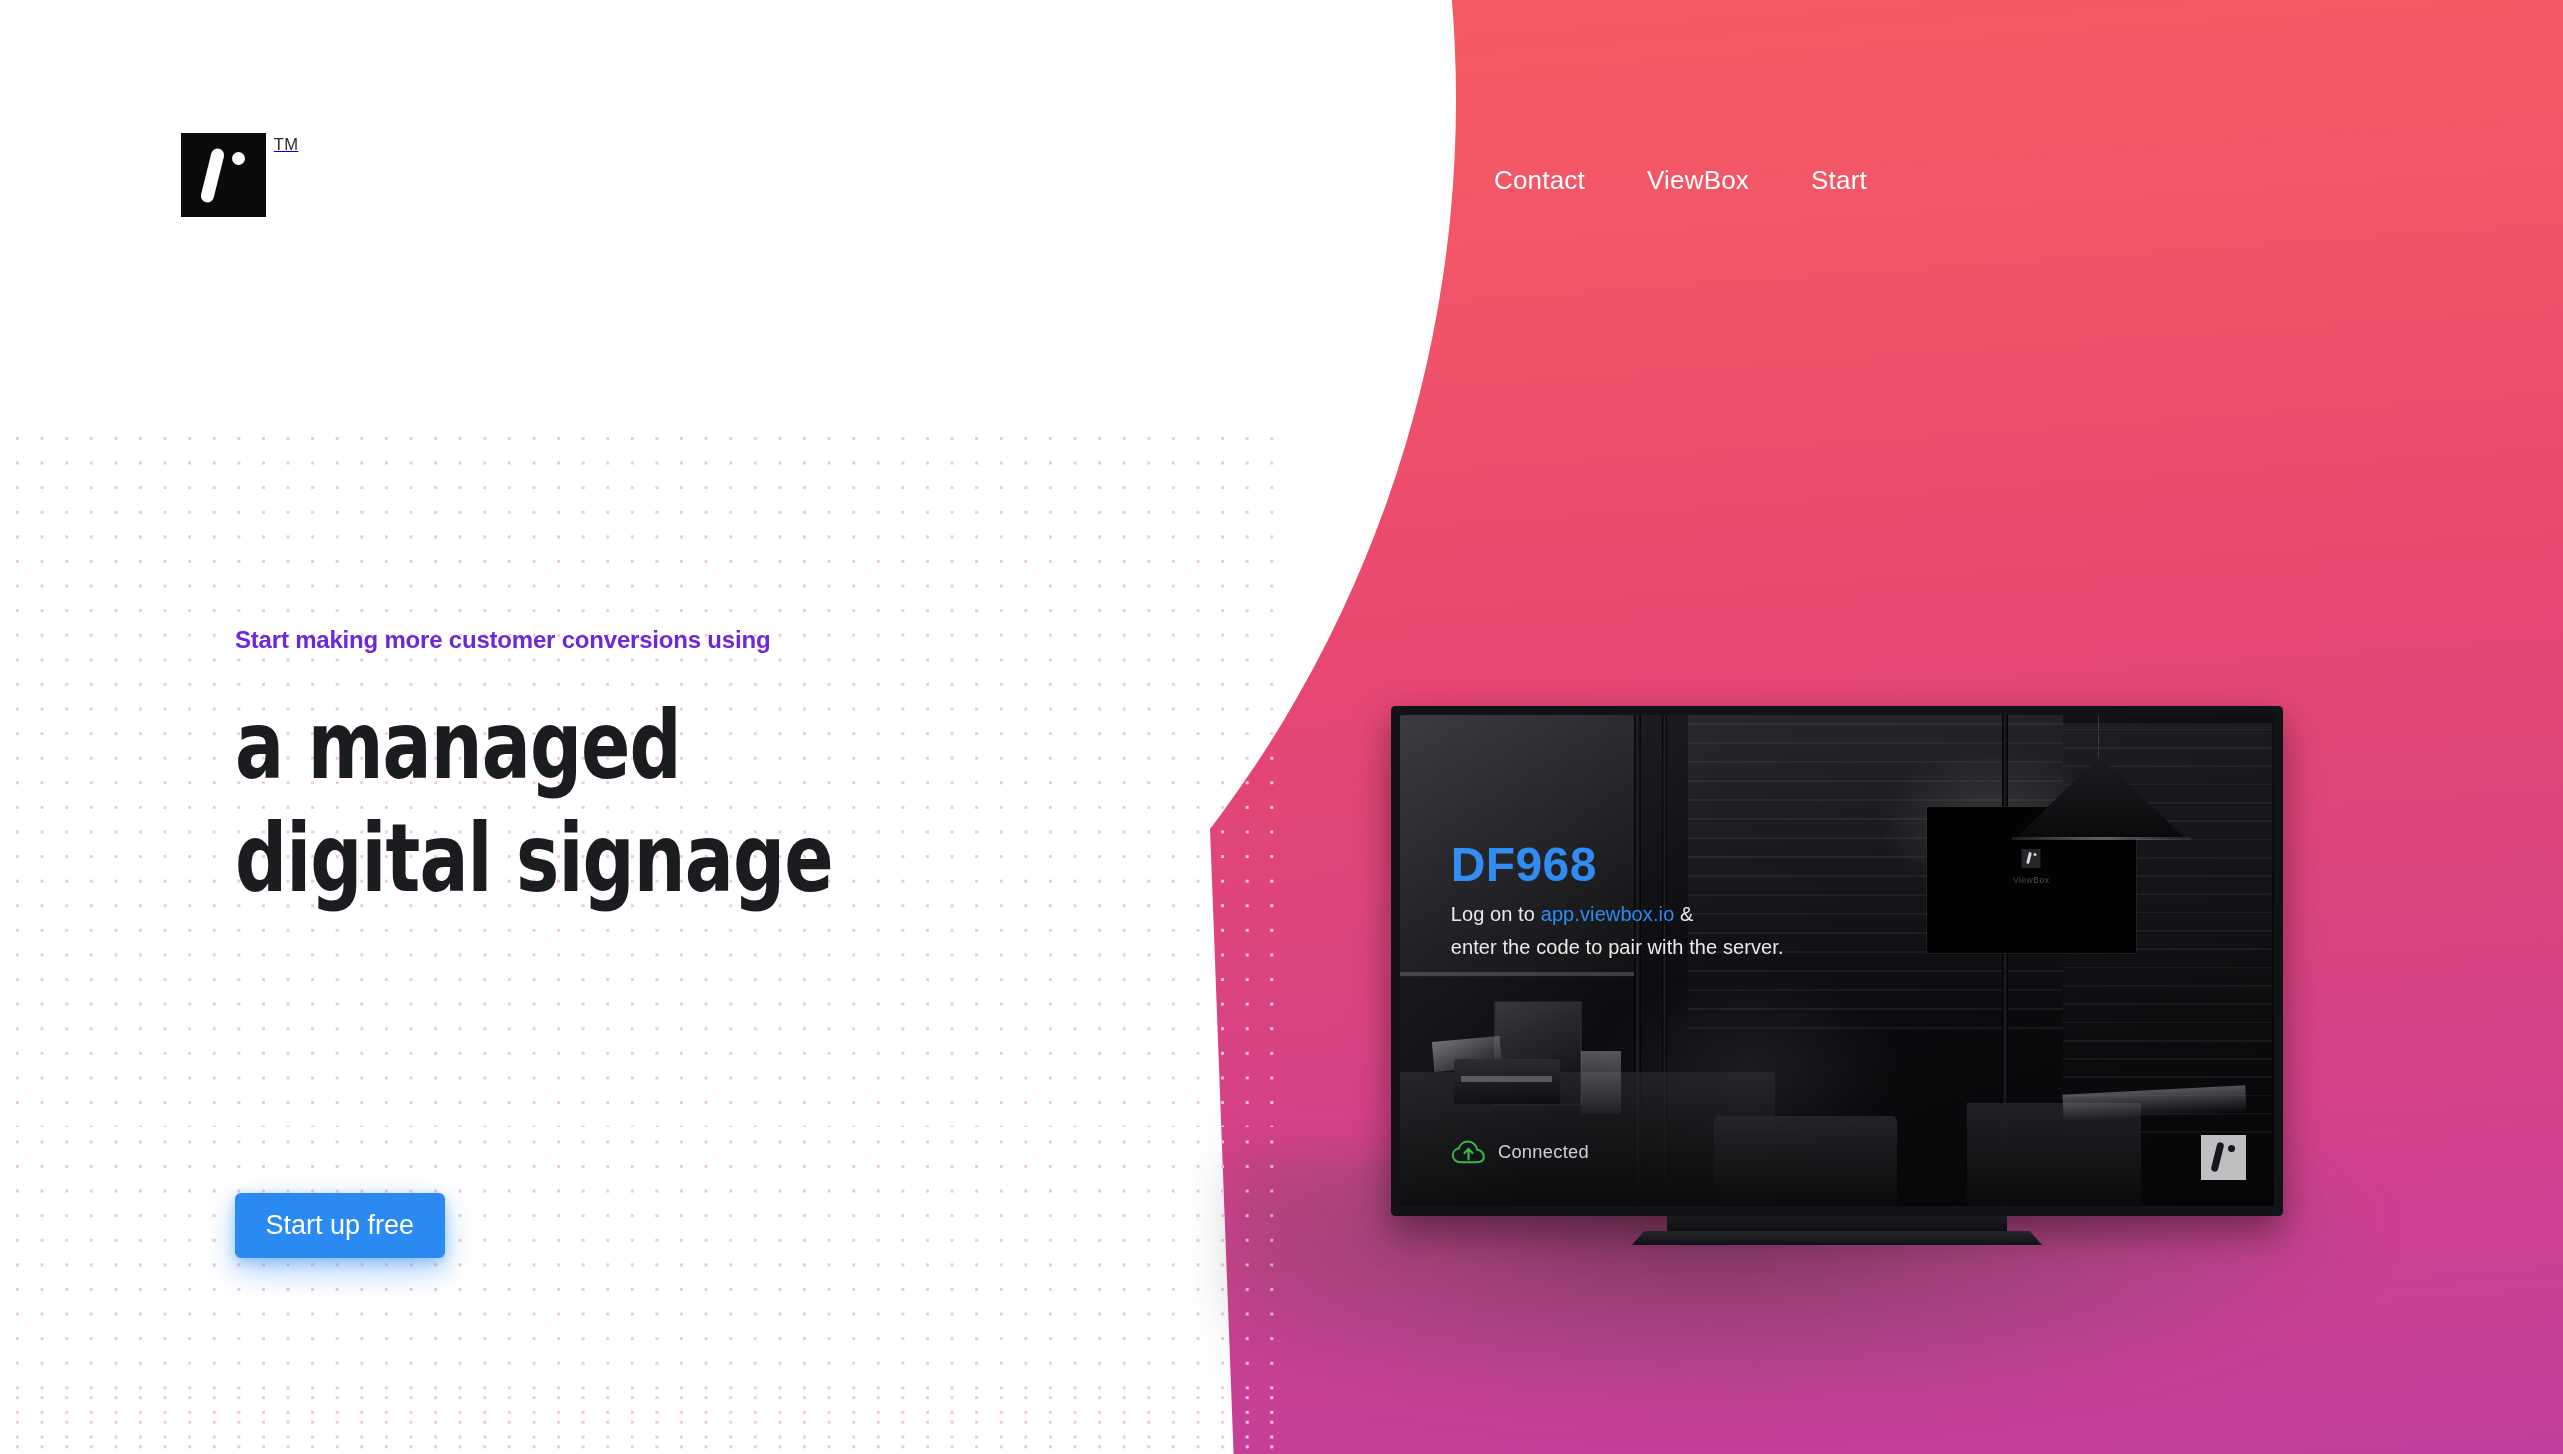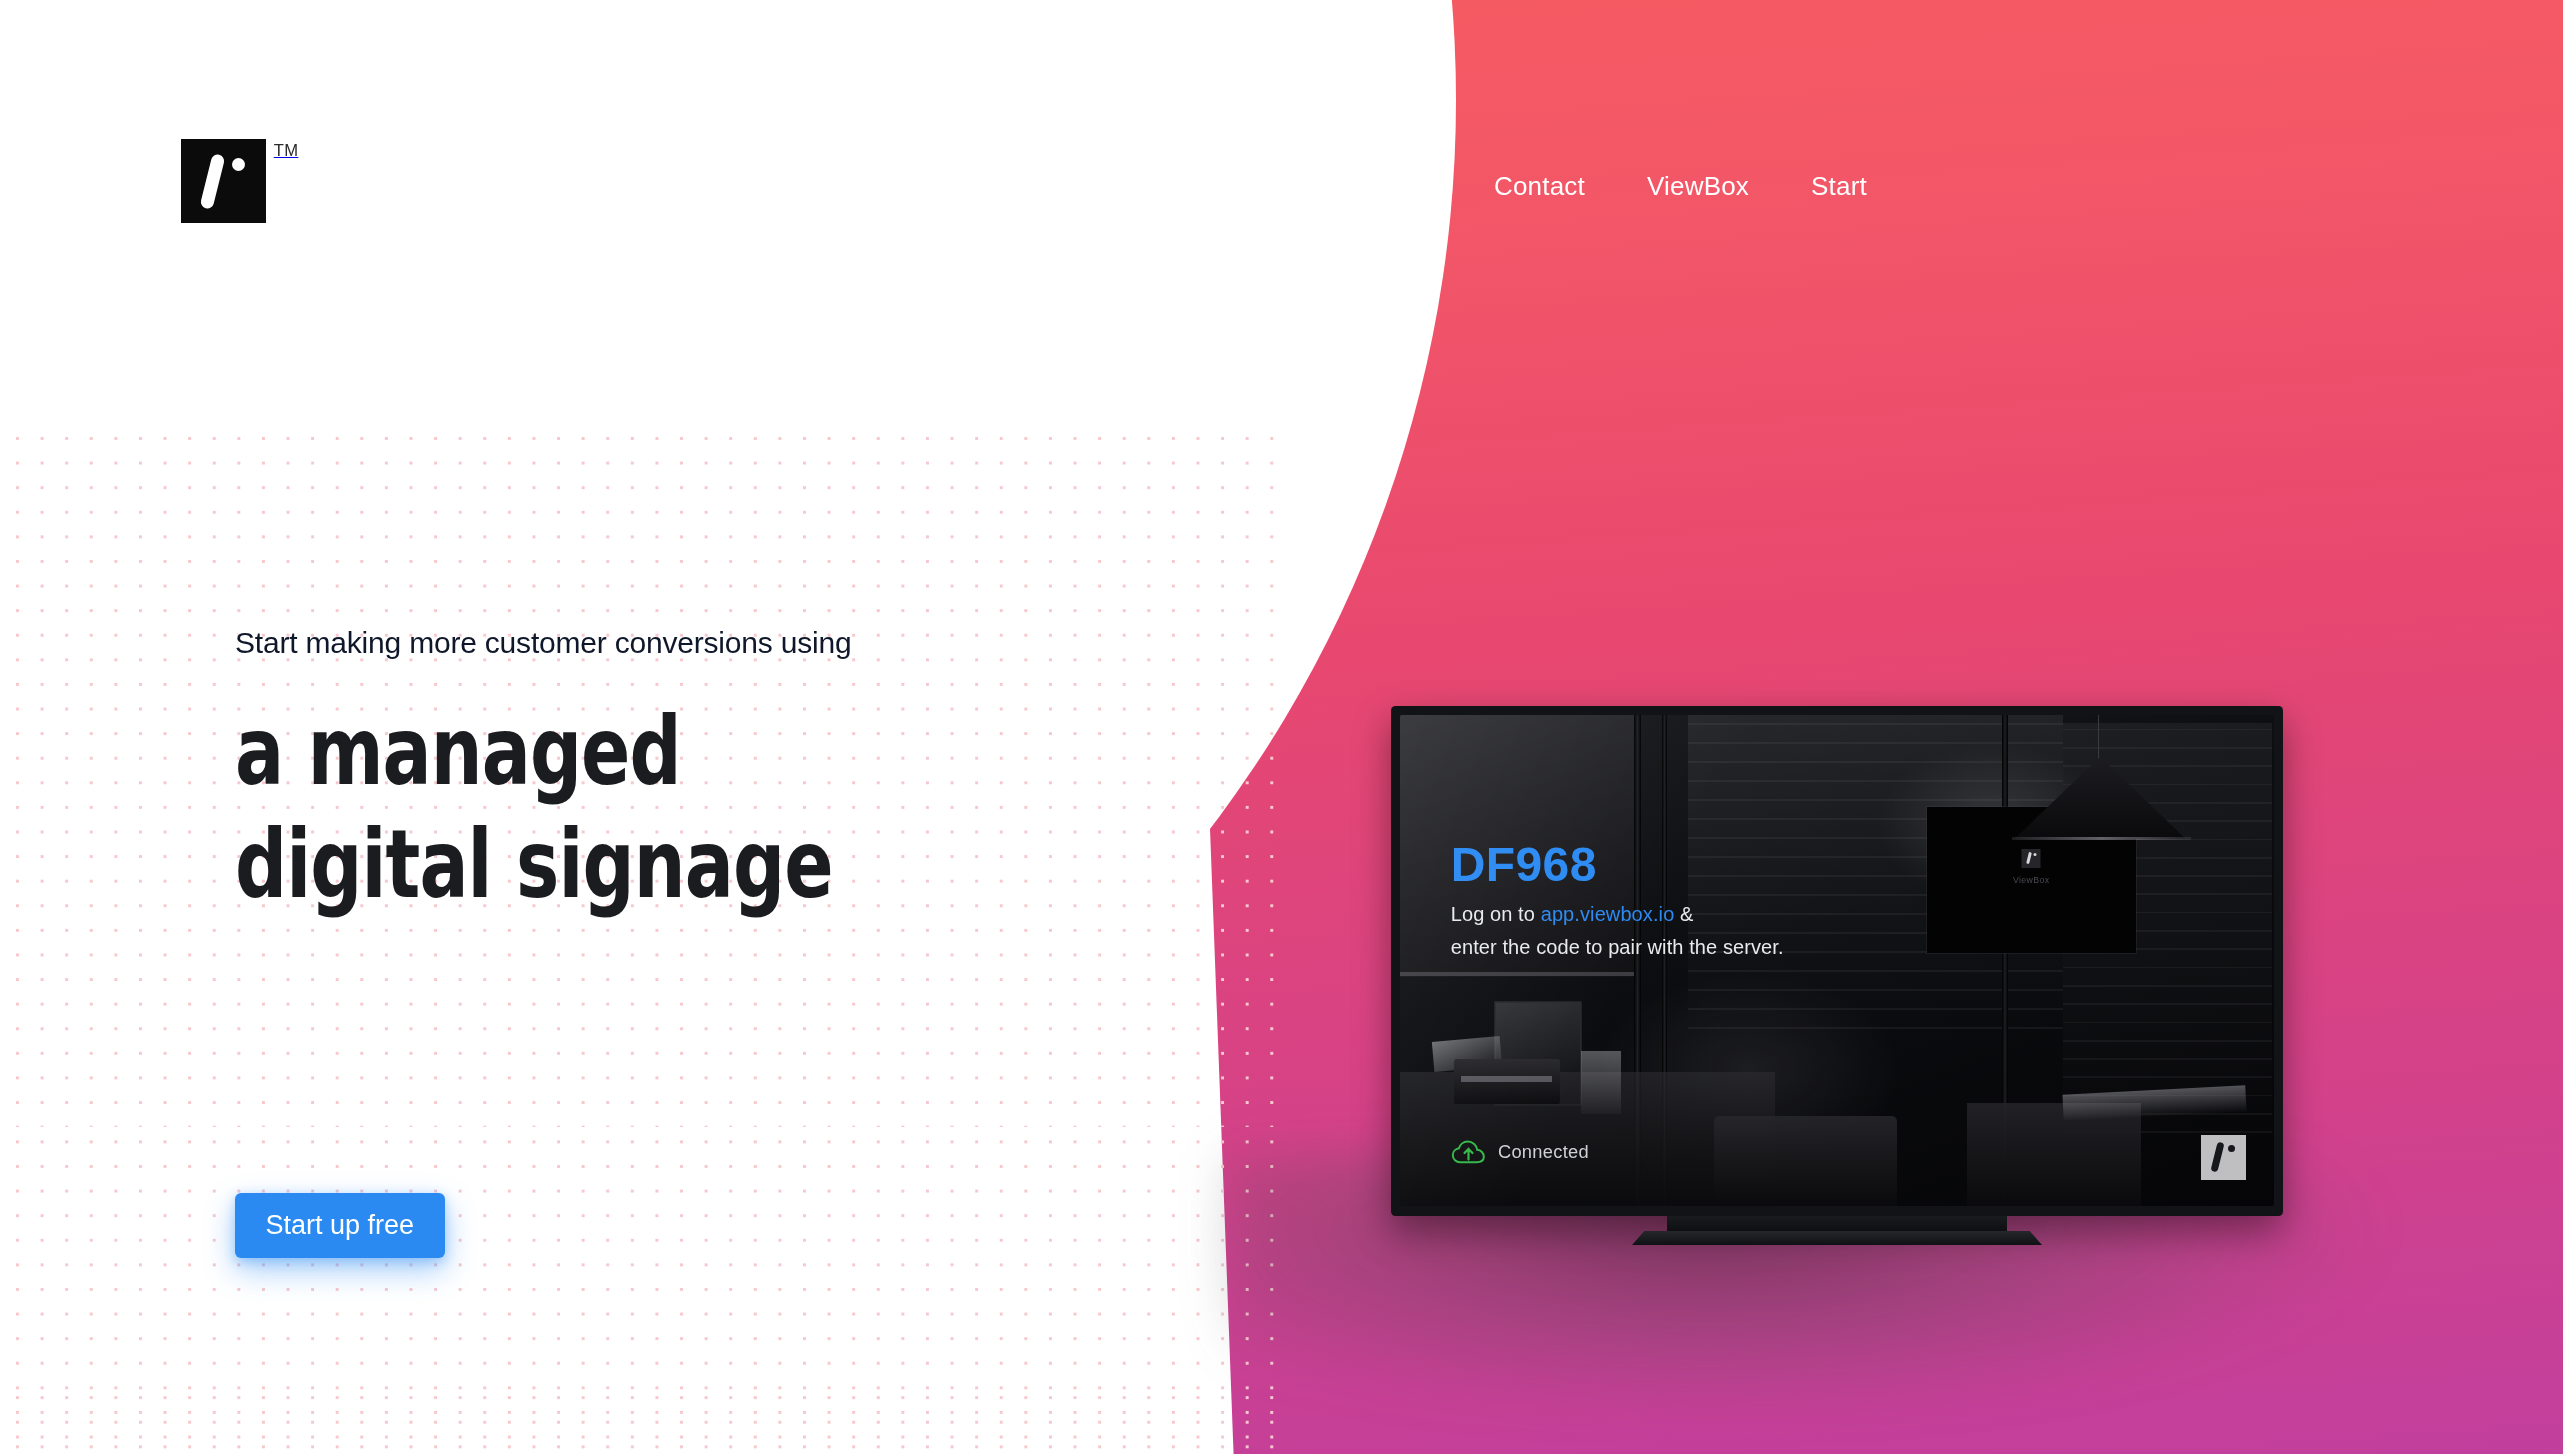--- a/index.html
+++ b/index.html
@@ -49,21 +49,21 @@
   }
   #dot-grid-gapfix {
     position:absolute; left:0; top:1127px; width:1280px; height:327px; z-index:1;
     background-image: radial-gradient(#f7c8cd 1.7px, transparent 1.8px);
     background-size:24.6px 24.6px;
     background-position:5.2px 2.6px;
   }
 
   
   #site-header {
-    position:absolute; left:0; top:12px; width:2027px; height:187px;
+    position:absolute; left:0; top:6px; width:2027px; height:187px;
     z-index:6; display:flex; align-items:center;
   }
   #brand-logo-wrap {
     position:absolute; left:181px; top:127px;
     display:flex; align-items:flex-start;
   }
   #logo-mark {
     position:relative; width:85px; height:84px; background:#0b0b0c;
   }
   #logo-mark .slash {
@@ -86,21 +86,21 @@
   }
   .nav-link {
     color:#ffffff; font-size:26px; font-weight:400;
     text-decoration:none; padding:0 31px; letter-spacing:0.2px;
     white-space:nowrap;
   }
 
   
   #hero-copy { position:absolute; left:235px; top:626px; z-index:5; }
   #hero-kicker {
-    font-size:30px; font-weight:400; color:#0f172a;
+    font-size:24px; font-weight:700; color:#6d28d9;
     letter-spacing:-0.2px; white-space:nowrap;
     font-family:"Liberation Sans", sans-serif;
   }
   #hero-title {
     margin-top:35px;
     font-size:94px; line-height:113px;
     font-weight:700; color:#1b1c20;
     letter-spacing:-1px;
     font-family:"DejaVu Sans Condensed","Liberation Sans Narrow","Liberation Sans", sans-serif;
     transform:scaleX(0.86); transform-origin:left top;

